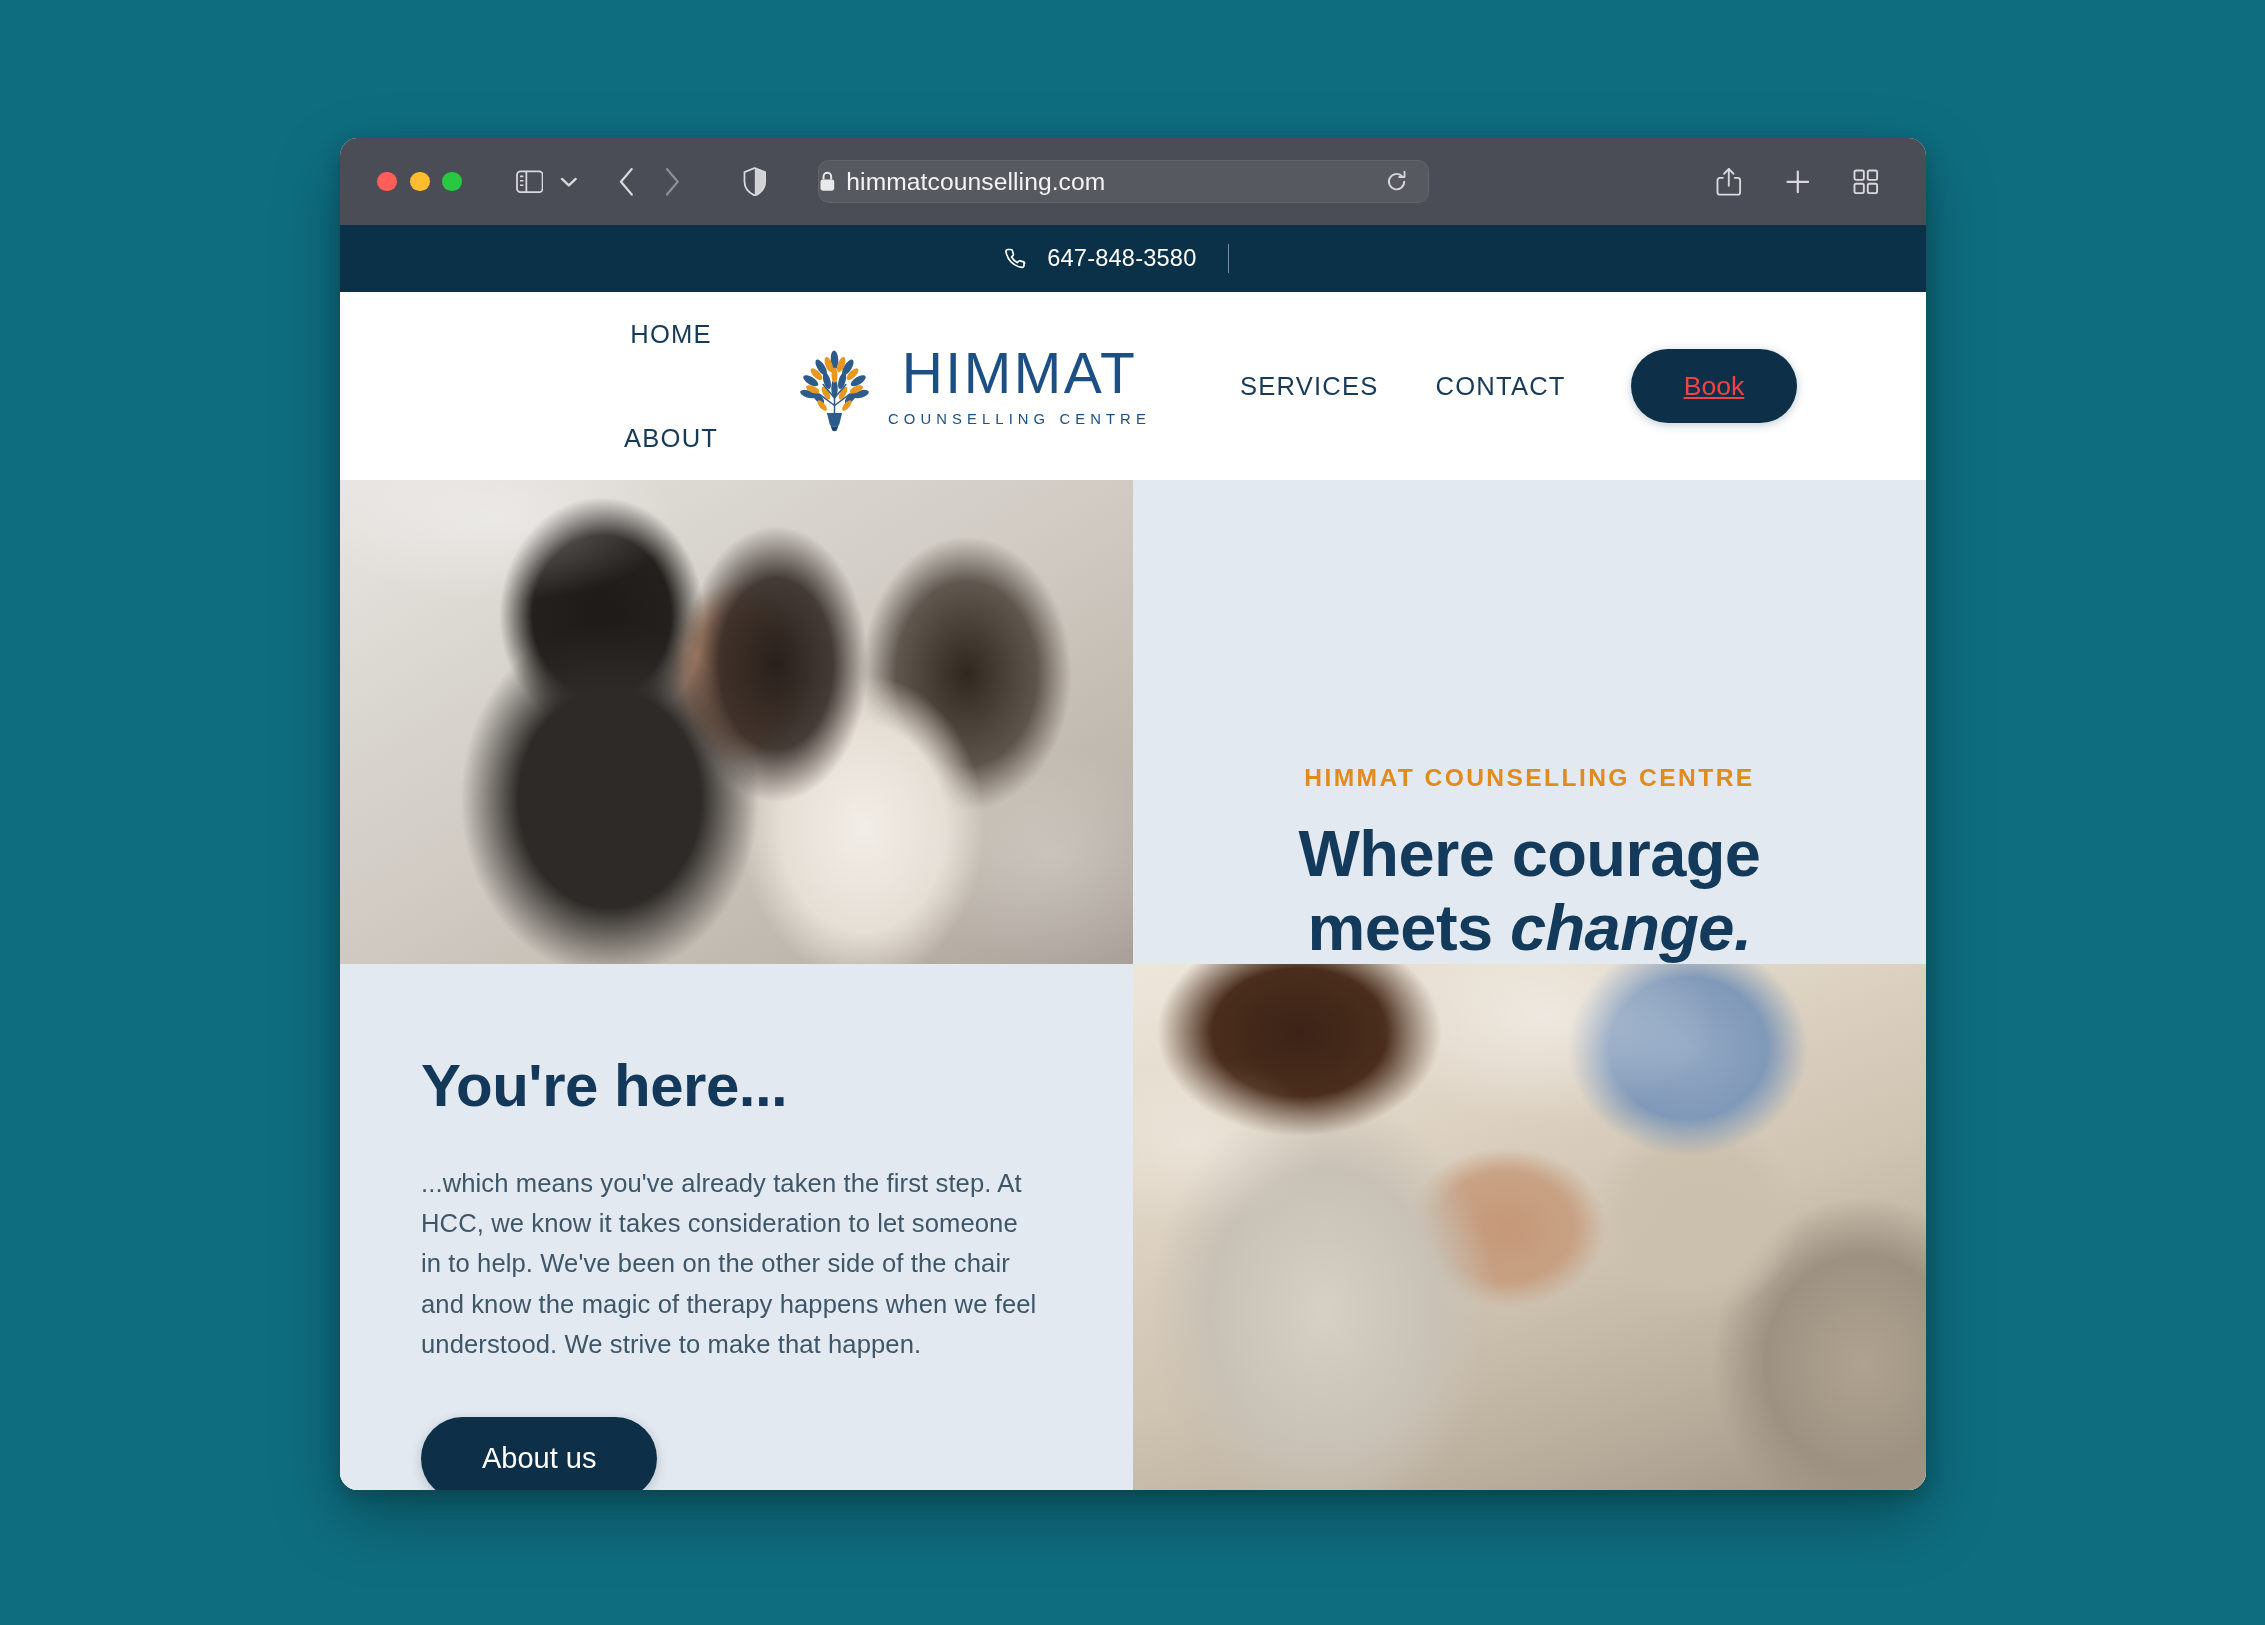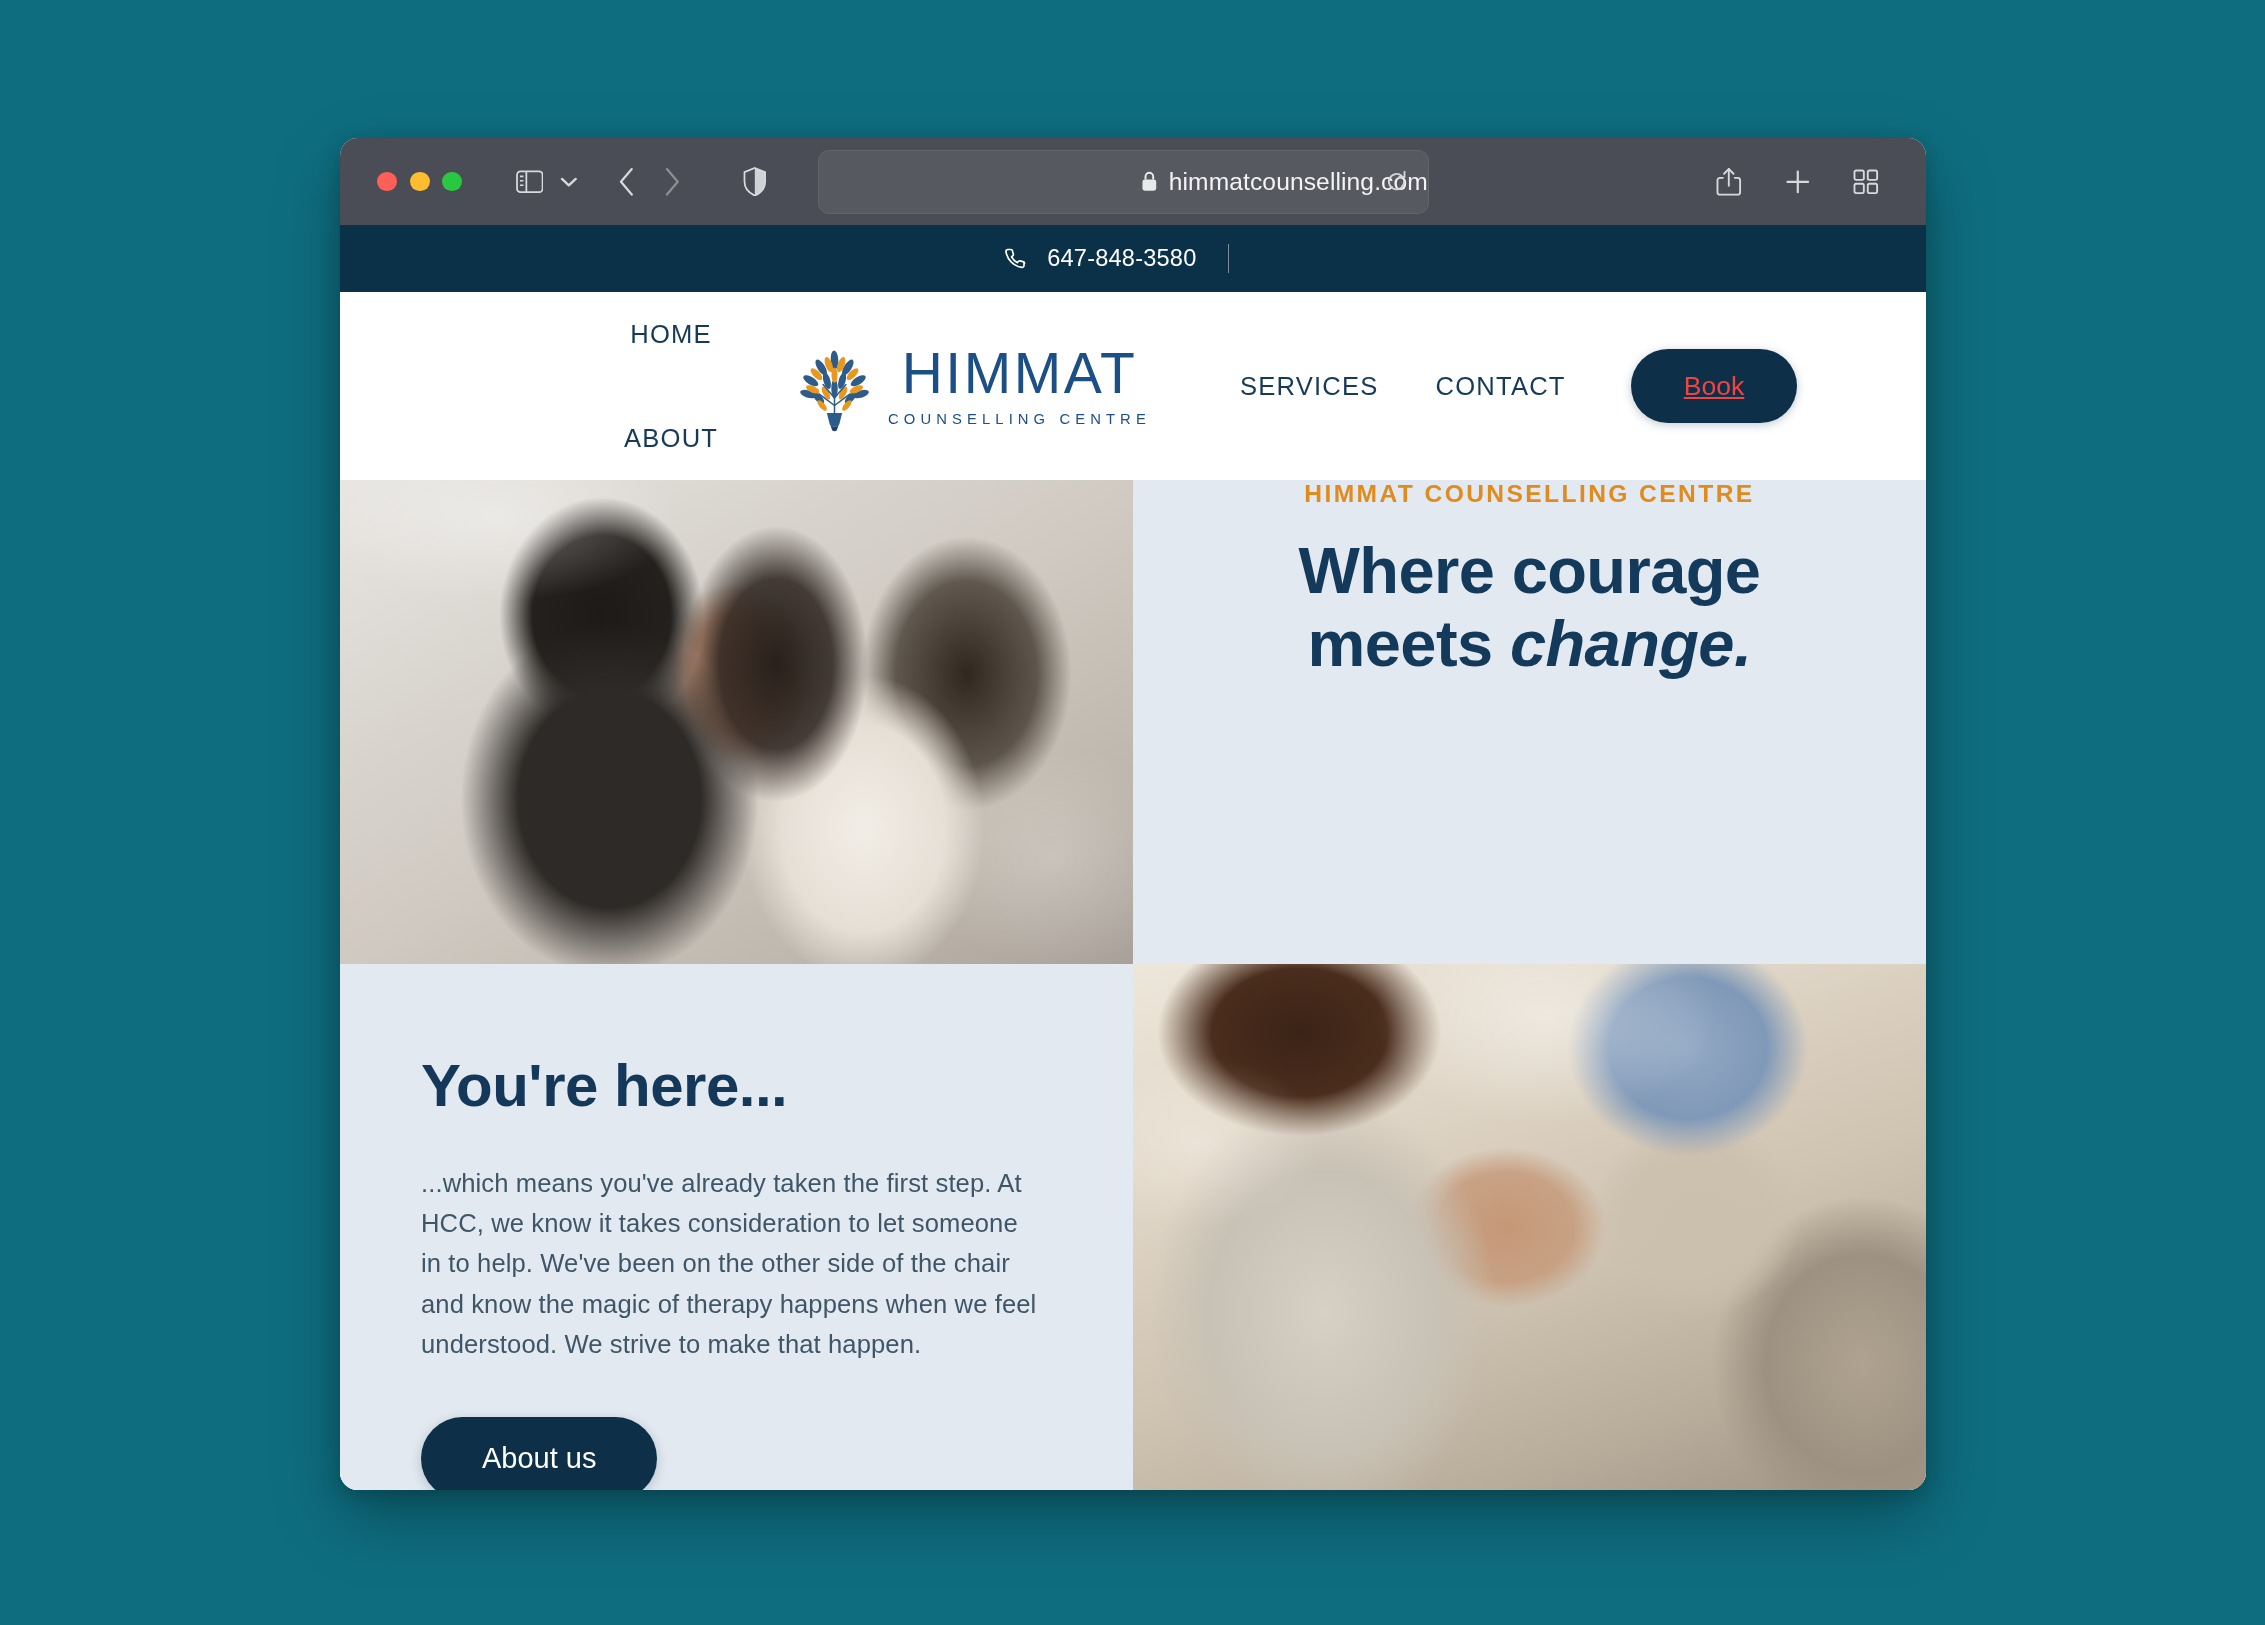--- a/index.html
+++ b/index.html
@@ -54,28 +54,28 @@
   .tb-btn.dim { color: #8C9096; }
 
   .sidebar-btn { margin-left: 45px; }
   .chev-btn { width: 33px; }
   .nav-back { margin-left: 19.7px; }
   .shield-btn { margin-left: 37px; }
 
   .url-bar {
     flex: 0 0 auto;
     width: 611px;
-    height: 64px;
+    height: 43px;
     margin-left: 41px;
     background: #56595F;
     border: 1px solid #62656B;
     border-radius: 10.8px;
     display: flex;
     align-items: center;
-    justify-content: flex-end;
+    justify-content: flex-start;
     position: relative;
   }
   .url-inner { display: flex; align-items: center; gap: 10.8px; }
   .url-text {
     font-size: 24.6px;
     color: #F2F3F4;
     letter-spacing: 0.1px;
     font-family: "Liberation Sans", sans-serif;
   }
   .lock-icon { color: #E8E9EB; display: flex; }
@@ -211,21 +211,21 @@
     background:
       radial-gradient(ellipse 256px 118px at 20% 8%, rgba(255,255,255,0.35), rgba(255,255,255,0) 70%),
       radial-gradient(ellipse 197px 158px at 90% 78%, rgba(255,255,255,0.22), rgba(255,255,255,0) 70%);
   }
 
   
   .hero-panel {
     background: #E3E9F0;
     display: flex;
     flex-direction: column;
-    justify-content: flex-start;
+    justify-content: flex-end;
     align-items: center;
     text-align: center;
     padding: 0 59px;
   }
   .hero-eyebrow {
     font-size: 24.6px;
     font-weight: bold;
     letter-spacing: 2.4px;
     color: #E08B1E;
     text-transform: uppercase;

